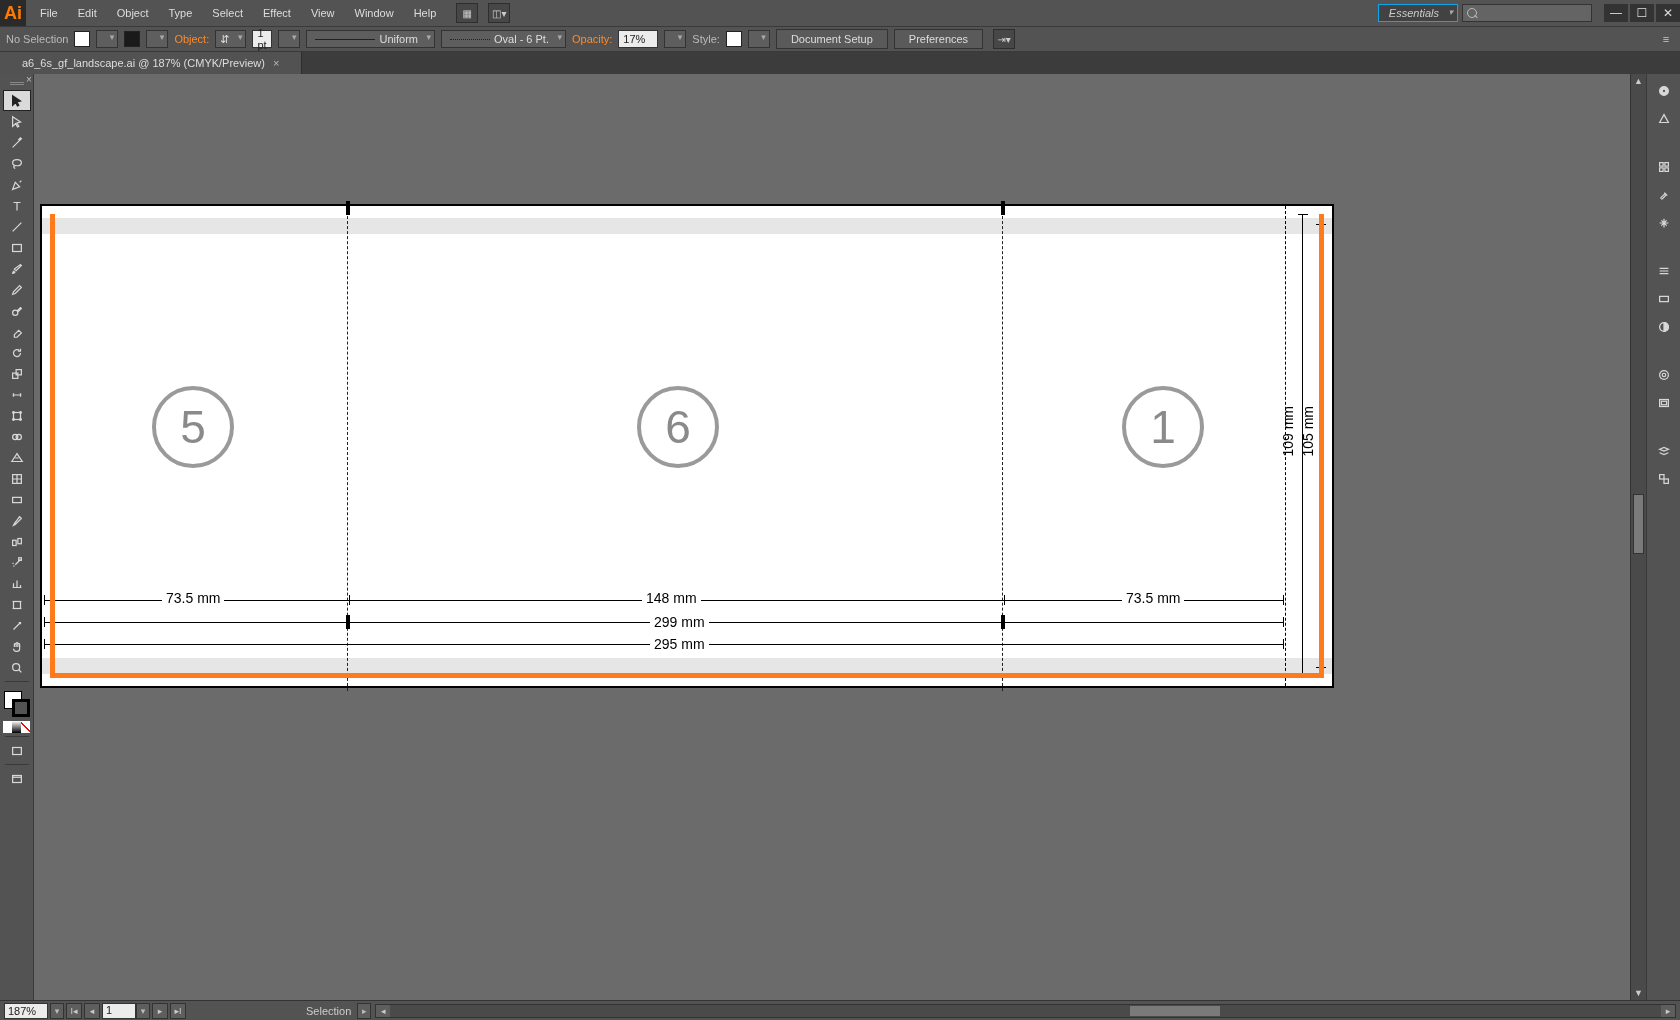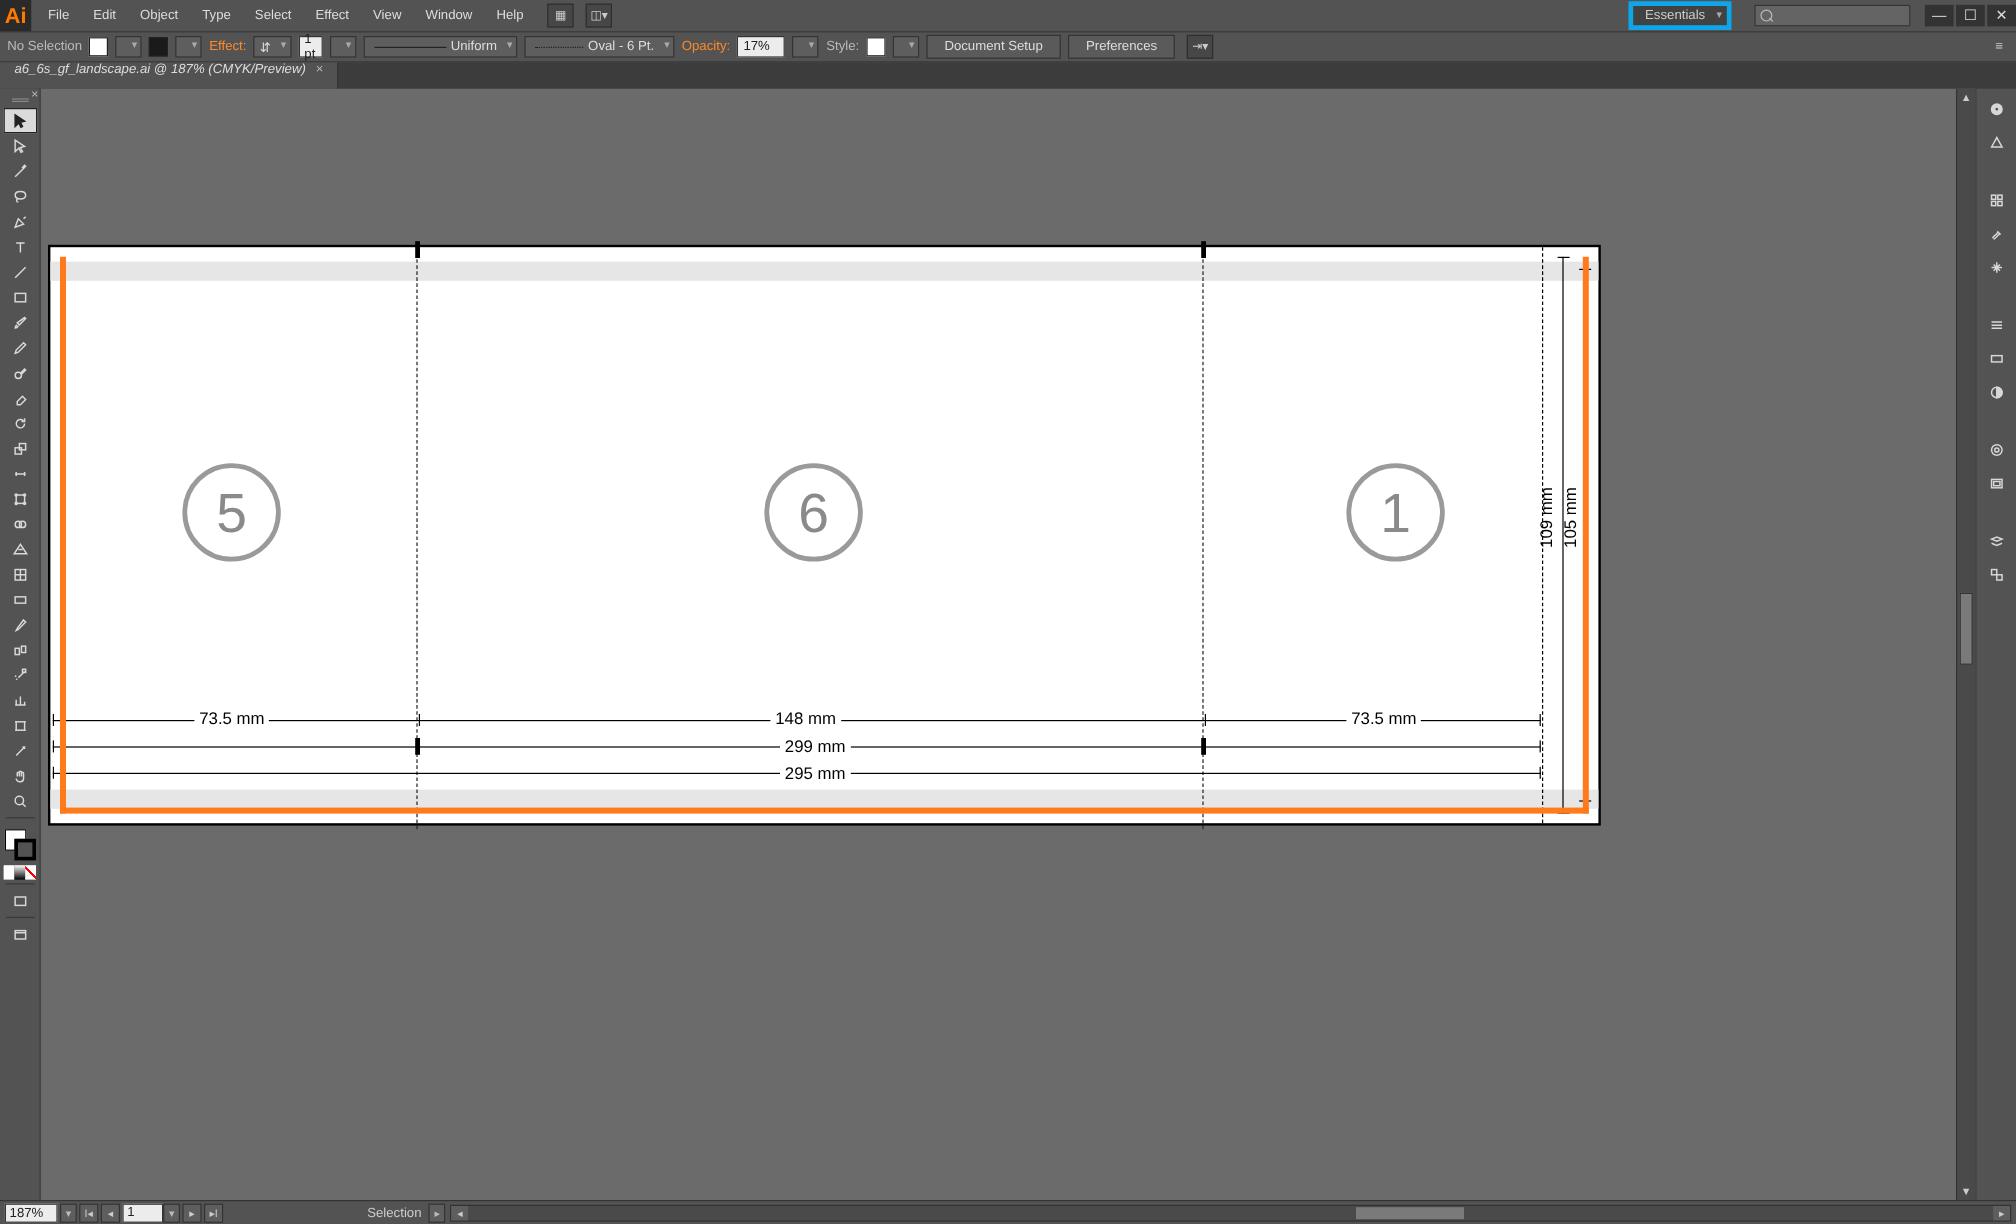--- a/index.html
+++ b/index.html
@@ -3,21 +3,21 @@
 <meta charset="utf-8">
 <style>
 * { margin: 0; padding: 0; box-sizing: border-box; font-family: "Segoe UI", Tahoma, sans-serif; font-size: 11px; user-select: none; }
 html, body { width: 1680px; height: 1020px; background: #535353; overflow: hidden; }
 
 
 #menubar { height: 26px; background: #535353; display: flex; align-items: center; color: #ddd; }
 #ai-logo { width: 26px; height: 26px; background: #2a2a2a; color:#ff7b00; font-weight:bold; font-size:18px; display:flex; align-items:center; justify-content:center; margin-right:4px;}
 #menubar .mitem { padding: 0 10px; height:100%; display:flex; align-items:center; cursor:default; }
 #menubar .spacer { flex:1; }
-#workspace-dd { background:#424242; color:#ccc; padding:2px 18px 2px 10px; border:4px solid #0ea5e9; position:relative; margin-right:19px;}
+#workspace-dd { background:#424242; color:#ccc; padding:2px 18px 2px 10px; border:1px solid #0ea5e9; position:relative; margin-right:4px;font-style:italic;}
 #workspace-dd::after { content:"▾"; position:absolute; right:4px; top:2px; font-size:9px; color:#aaa;}
 #searchbox { width:130px; height:18px; background:#646464; border:1px solid #333; position:relative; margin-right:10px;}
 #searchbox::before { content:""; position:absolute; left:4px; top:3px; width:8px; height:8px; border:1px solid #bbb; border-radius:50%; }
 #searchbox::after  { content:""; position:absolute; left:11px; top:11px; width:4px; height:1px; background:#bbb; transform:rotate(45deg); }
 .win-btn { width:24px; height:18px; display:flex; align-items:center; justify-content:center; color:#ddd; background:#333; margin-left:2px; font-size:12px; }
 
 
 .tbicon { width:22px; height:20px; margin-left:10px; border:1px solid #2e2e2e; background:#474747; display:flex; align-items:center; justify-content:center; color:#ccc; font-size:10px;}
 
 
@@ -31,21 +31,21 @@
 .dd::after{content:"▾"; position:absolute; right:3px; top:1px; font-size:9px; color:#aaa;}
 .txtfield{ height:18px; background:#ececec; color:#222; border:1px solid #333; padding:0 4px; display:flex; align-items:center;}
 .btn { height:20px; padding:0 14px; background:#5a5a5a; border:1px solid #333; color:#ddd; display:flex; align-items:center;}
 .miniline{ width:60px; height:0; border-top:1px solid #222; margin:0 4px;}
 .minidash{ width:40px; height:0; border-top:1px dotted #222; margin:0 4px;}
 #optbar .rightgap{flex:1;}
 .opt-end{ width:16px; height:16px; display:flex; align-items:center; justify-content:center; color:#ccc;}
 
 
 #tabstrip { height:22px; background:#3c3c3c; display:flex; align-items:flex-end;}
-.dtab { background:#525252; color:#ddd; height:22px; padding:0 12px; display:flex; align-items:flex-start; gap:8px; border-right:1px solid #2e2e2e;font-style:italic;}
+.dtab { background:#525252; color:#ddd; height:22px; padding:0 22px; display:flex; align-items:center; gap:8px; border-right:1px solid #2e2e2e;}
 .dtab .x{ color:#bbb; cursor:default;}
 
 
 #workarea { position:absolute; top:74px; bottom:20px; left:0; right:0; display:flex; }
 #ltoolbar { width:34px; background:#535353; border-right:1px solid #3a3a3a; display:flex; flex-direction:column; align-items:center; padding-top:4px; gap:0;}
 #ltoolbar .tool { width:28px; height:21px; display:flex; align-items:center; justify-content:center; color:#d8d8d8; }
 #ltoolbar .tool.sel { background:#dadada; color:#222; border:1px solid #222;}
 #ltoolbar .sep{ width:24px; height:1px; background:#3a3a3a; margin:3px 0;}
 #ltoolbar .fillstroke{ width:30px; height:30px; position:relative; margin-top:4px;}
 #ltoolbar .fillstroke .fill{position:absolute; left:2px; top:2px; width:18px; height:18px; background:#fff; border:1px solid #000;}
@@ -165,21 +165,21 @@
   <div class="win-btn">☐</div>
   <div class="win-btn">✕</div>
 </div>
 
 <div id="optbar">
   <span class="lbl">No Selection</span>
   <div class="swatch white"></div>
     <div class="dd" style="min-width:6px"></div>
   <div class="swatch dark"></div>
     <div class="dd" style="min-width:6px"></div>
-  <span class="lbl orange">Effect:</span>
+  <span class="lbl orange">Object:</span>
   <div class="dd" style="min-width:12px">⇵</div>
   <div class="txtfield" style="width:20px">1 pt</div>
   <div class="dd" style="min-width:6px"></div>
   <div class="dd" style="min-width:90px">
       <span class="miniline"></span>
       <span>Uniform</span>
     </div>
   <div class="dd" style="min-width:84px">
       <span class="minidash"></span>
       <span>Oval - 6 Pt.</span>

